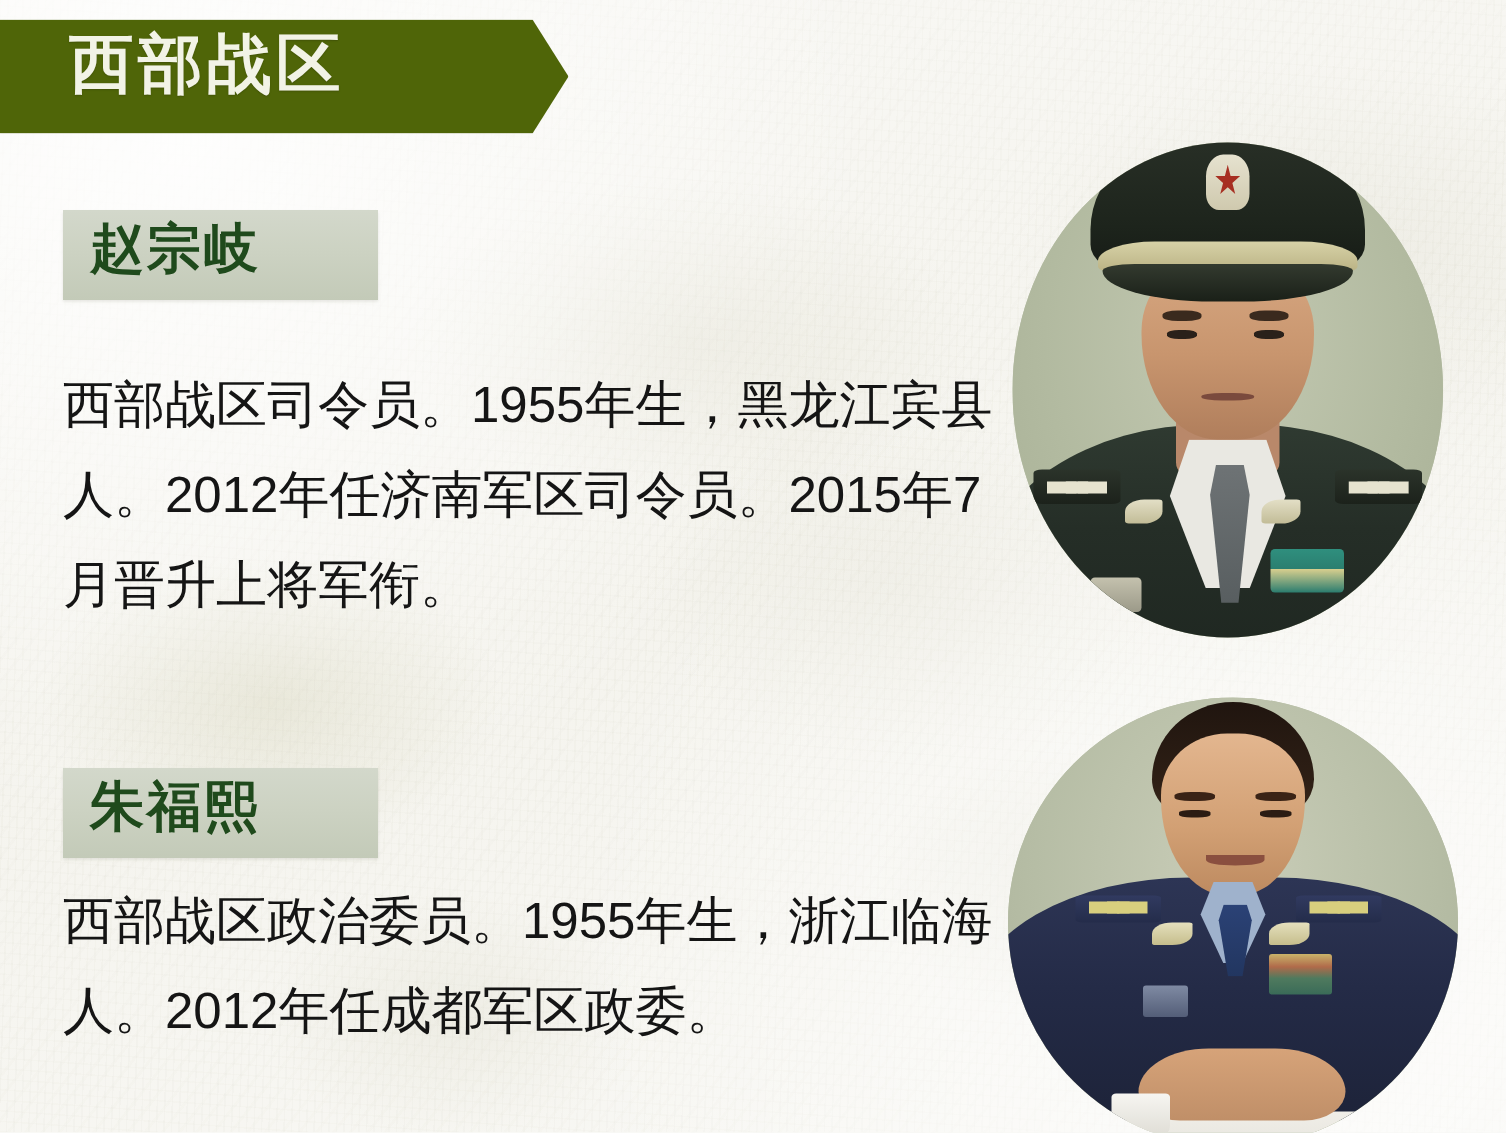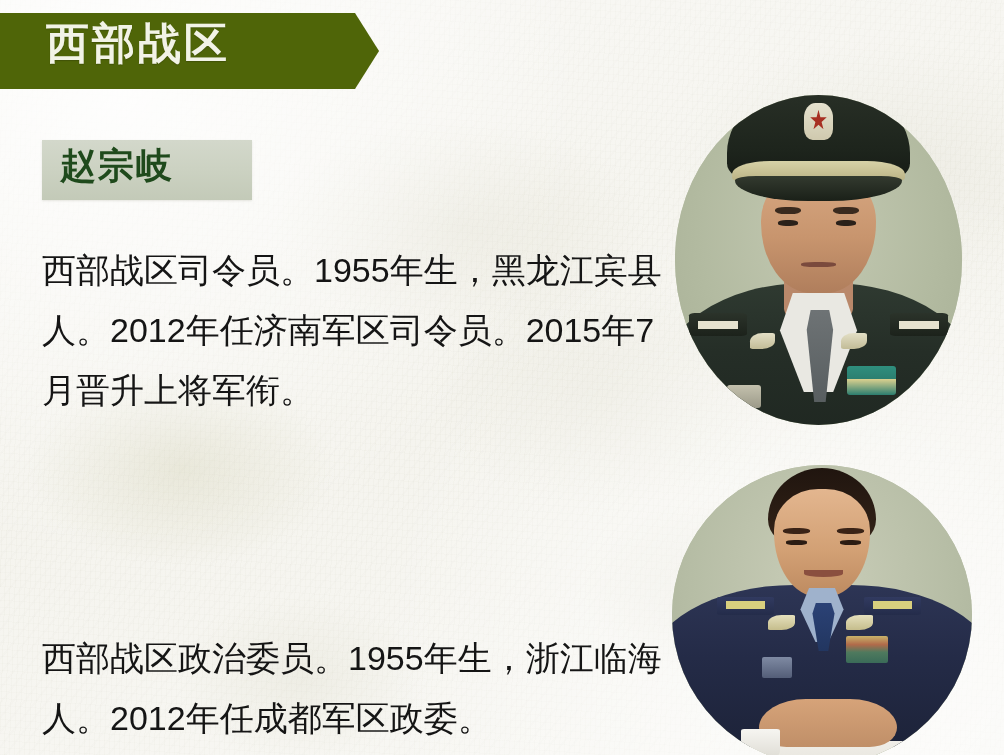--- a/index.html
+++ b/index.html
@@ -494,22 +494,25 @@
       <div class="p1-board-r"></div>
       <div class="p1-star-dots p1-dots-l"></div>
       <div class="p1-star-dots p1-dots-r"></div>
       <div class="p1-collar-l"></div>
       <div class="p1-collar-r"></div>
       <div class="p1-ribbon"></div>
       <div class="p1-badge"></div>
     </div>
   </div>
 
-
-  <div class="bio" style="left:42px; top:628px;">西部战区政治委员。1955年生，浙江临海人。2012年任成都军区政委。</div>
+  <div class="name-band" style="left:42px; top:512px; width:210px; height:60px;">
+    <div class="name-band-label">朱福熙</div>
+  </div>
+
+  <div class="bio" style="left:42px; top:584px;">西部战区政治委员。1955年生，浙江临海人。2012年任成都军区政委。</div>
 
   <div class="portrait" style="left:672px; top:465px; width:300px; height:300px;">
     <div class="portrait-inner">
       <div class="p2-bg"></div>
       <div class="p2-torso"></div>
       <div class="p2-hair"></div>
       <div class="p2-face"></div>
       <div class="p2-brow-l"></div>
       <div class="p2-brow-r"></div>
       <div class="p2-eye-l"></div>

